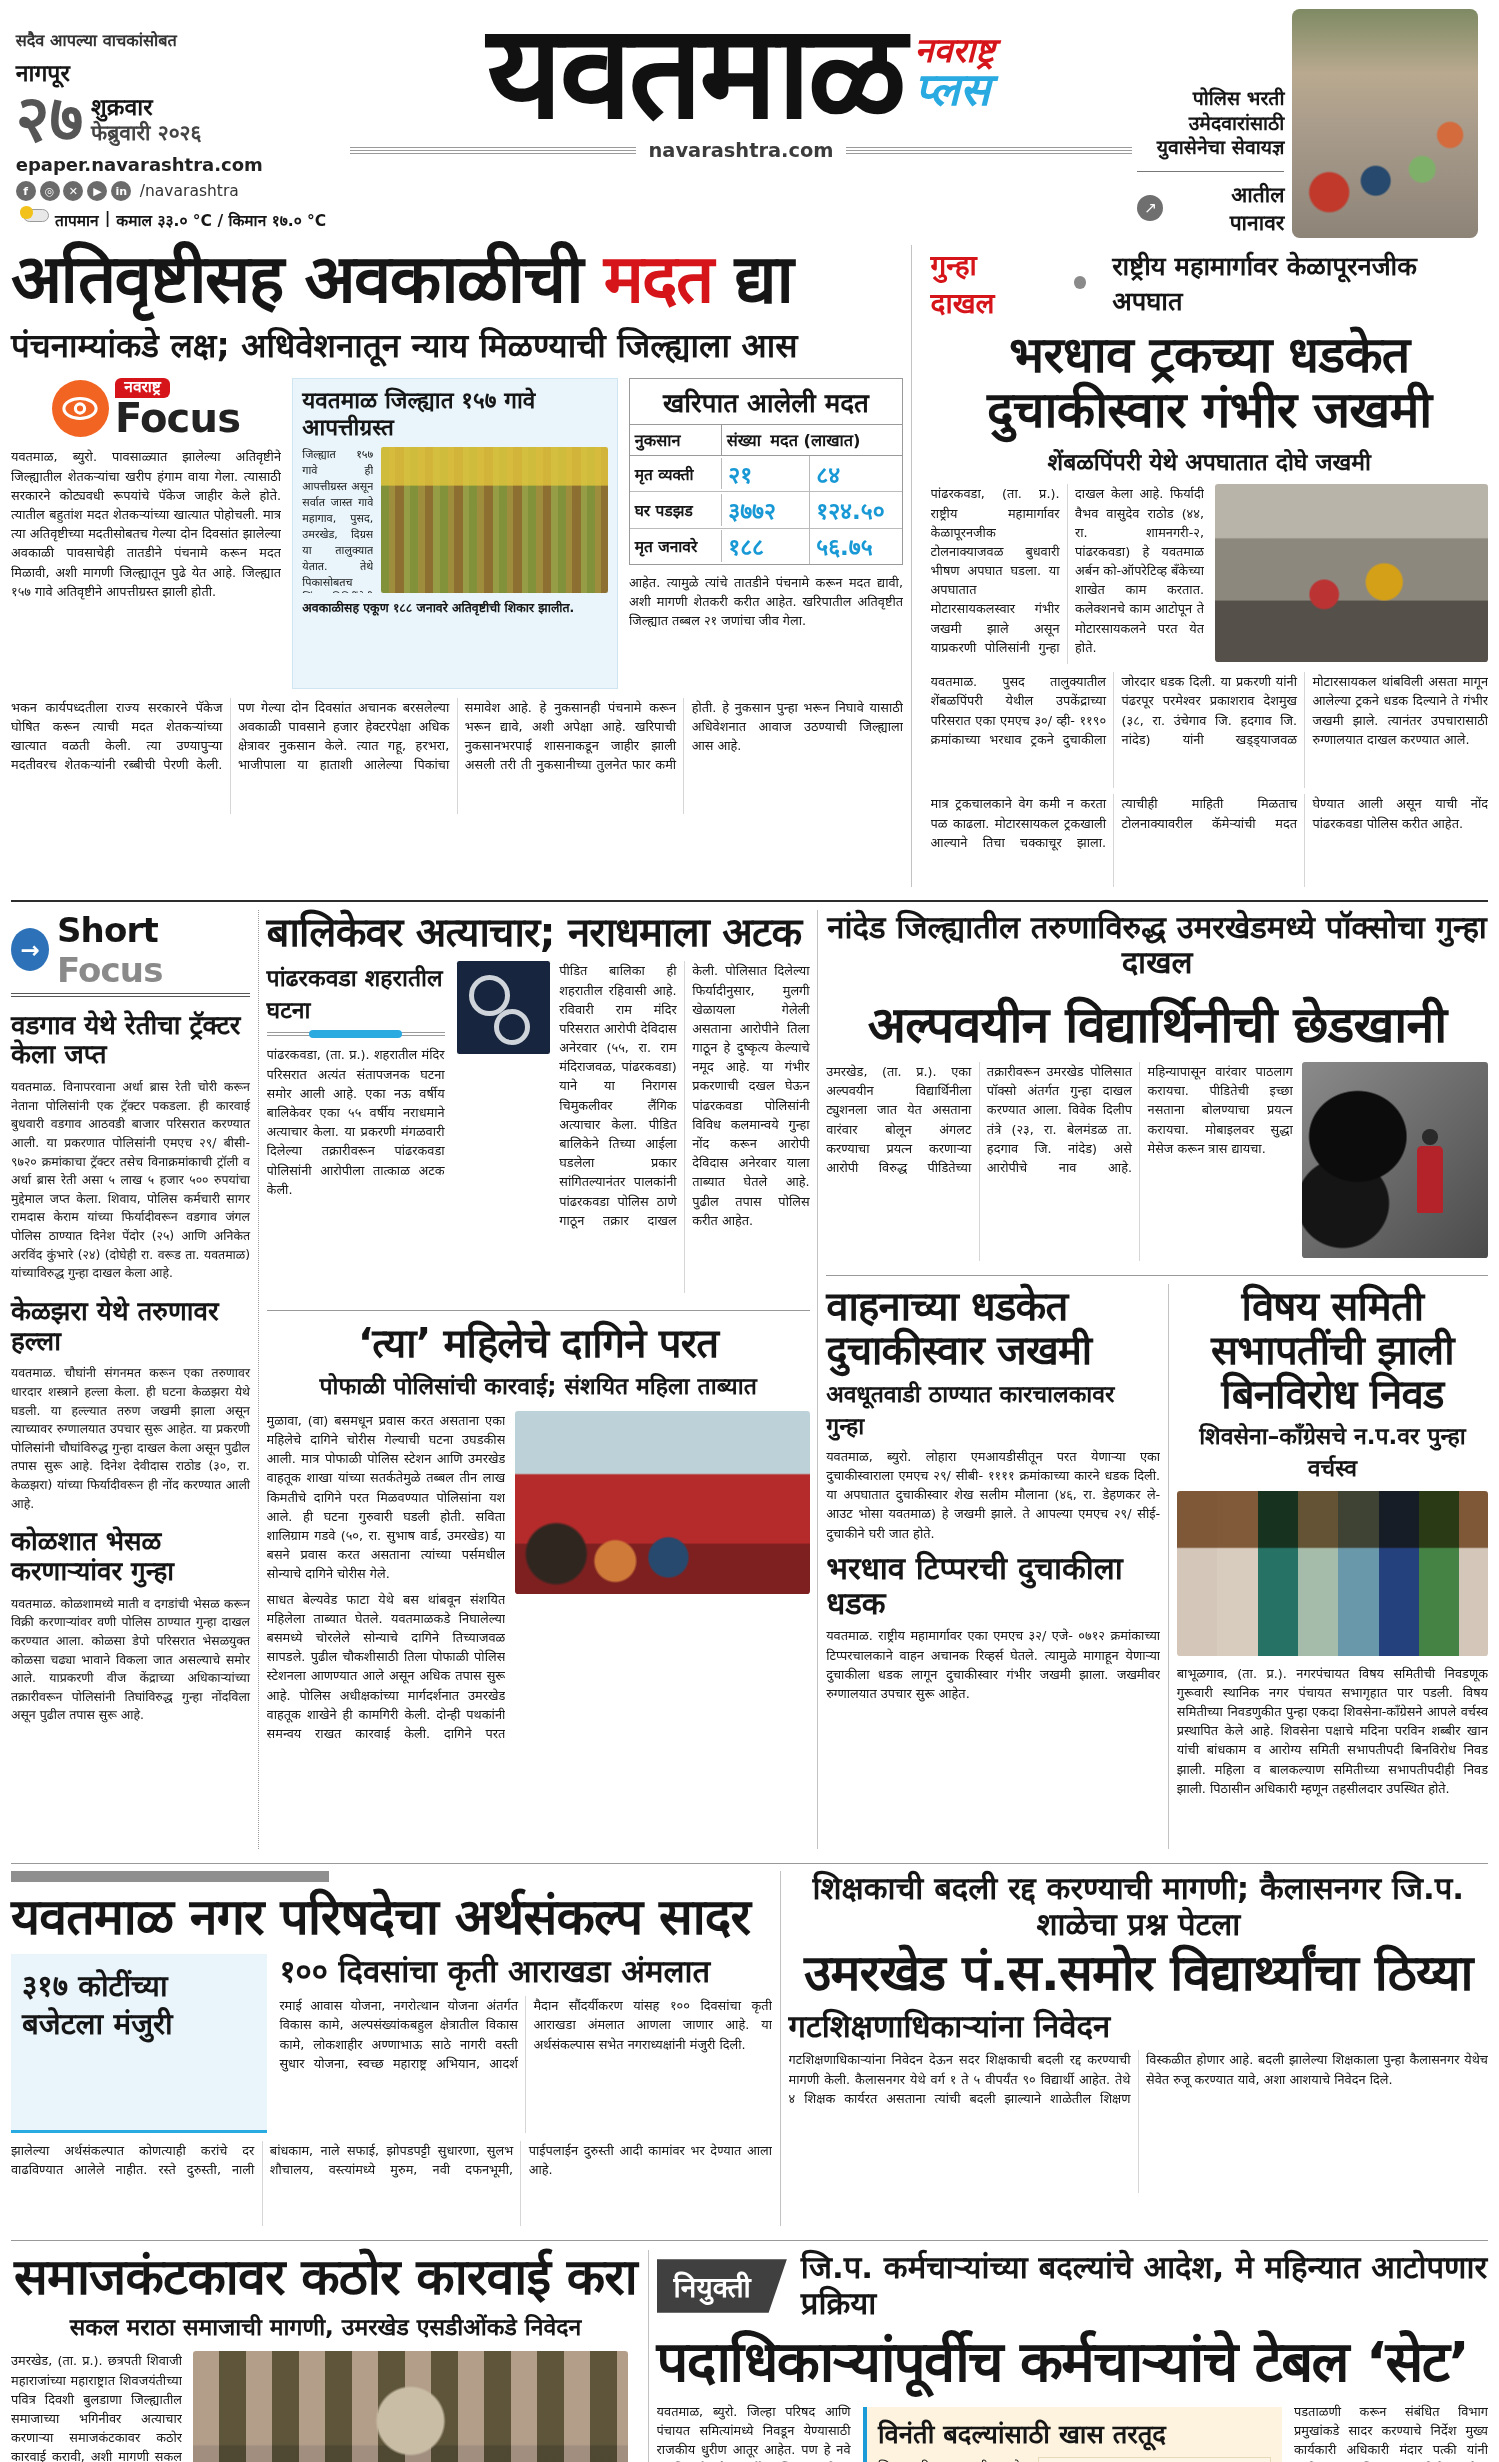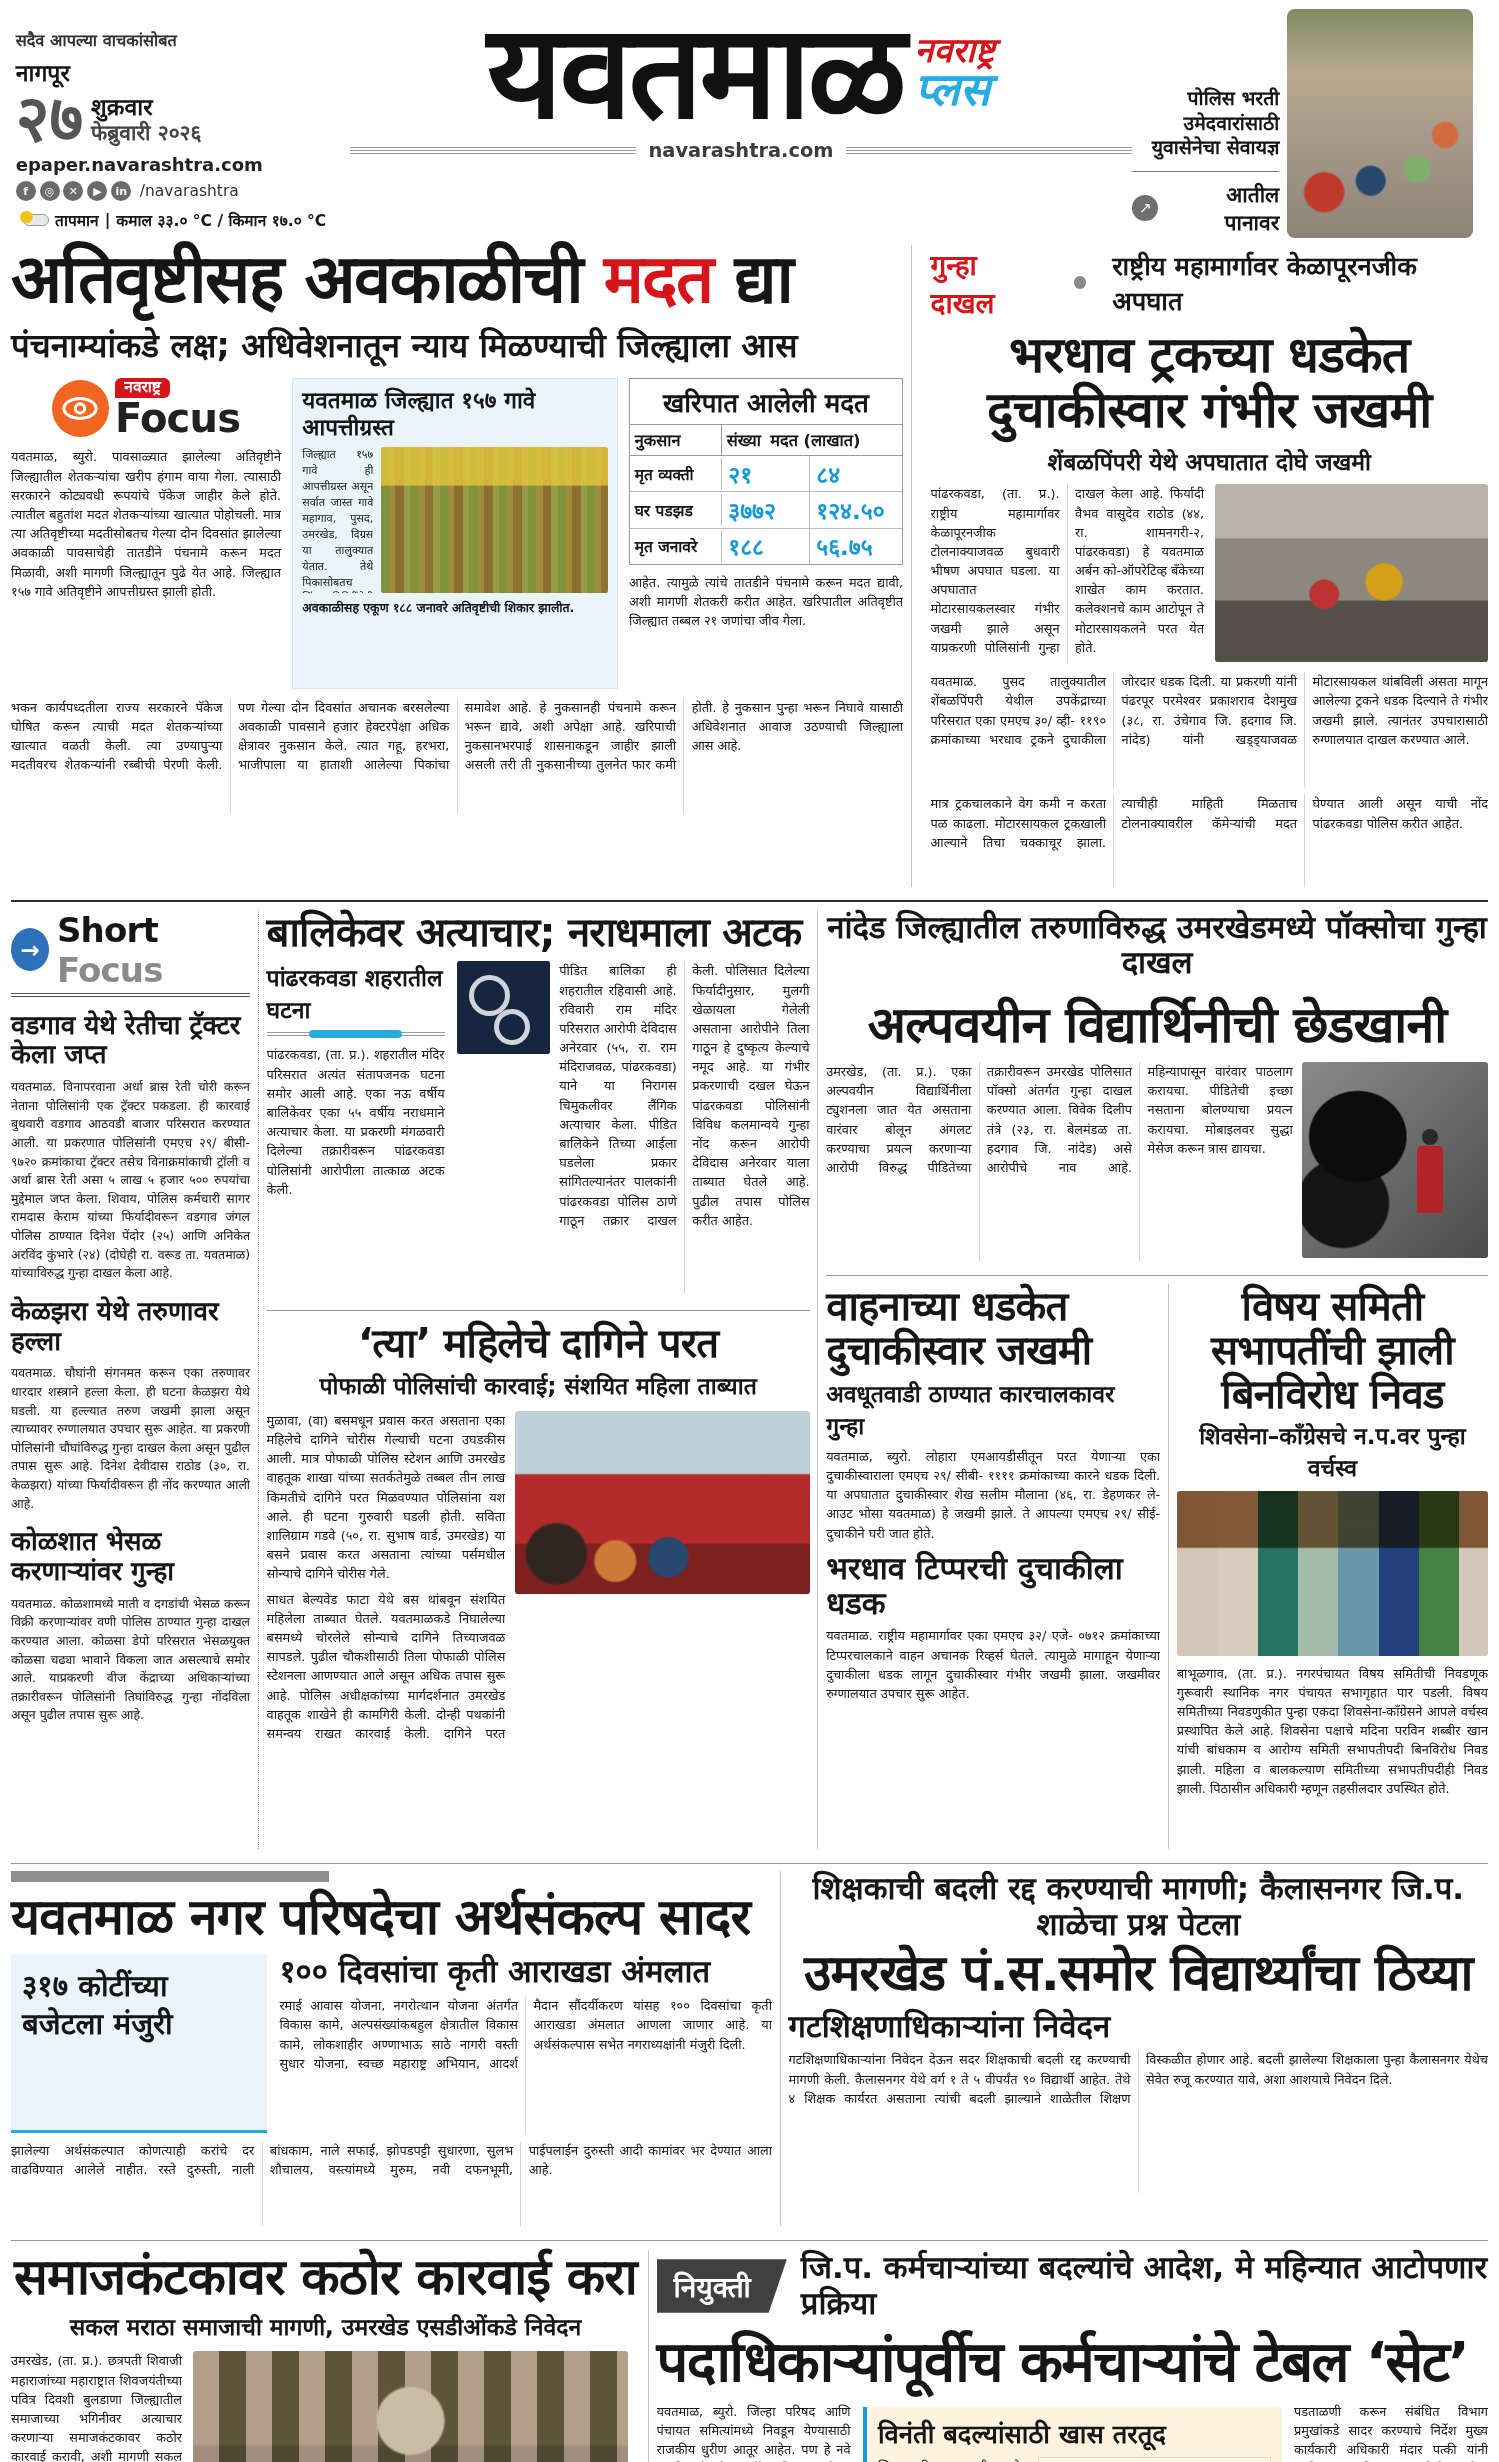--- a/index.html
+++ b/index.html
@@ -31,33 +31,33 @@
   .date-row{display:flex;align-items:flex-start;margin-top:1.6px}
   .day-num{font-size:65px;font-weight:bold;color:#555;line-height:.9}
   .day-side{margin-left:7.8px;line-height:1.15;padding-top:4.7px}
   .weekday{font-size:23px;font-weight:bold}
   .monthyr{font-size:21px;font-weight:bold;color:#444}
   .epaper{font-size:18px;font-weight:bold;color:#222;margin-top:6.2px}
   .social-row{display:flex;align-items:center;margin-top:6.2px;gap:3.9px}
   .soc{width:20px;height:20px;border-radius:50%;background:#6b6b6b;color:#fff;
        font-size:11px;display:flex;align-items:center;justify-content:center;font-weight:bold}
   .handle{font-size:15.5px;color:#333;margin-left:4.7px}
-  .weather-row{display:flex;align-items:center;margin-top:7.8px;font-size:15.5px;font-weight:bold;gap:6px}
+  .weather-row{display:flex;align-items:flex-start;margin-top:7.8px;font-size:15.5px;font-weight:bold;gap:6px}
   .sun{width:12.4px;height:12.4px;border-radius:50%;background:#f3c21a;position:relative;left:4.7px;top:-3.1px}
   .cloud{width:26px;height:12.4px;border-radius:7.8px;background:#e8e8e8;border:1.6px solid #9a9a9a;margin-left:-11px}
   .mast-center{flex:1;text-align:center;padding-top:7.8px}
   .paper-title-row{display:flex;justify-content:center;align-items:center;gap:11px}
   .paper-title{font-size:130px;font-weight:bold;letter-spacing:-3.1px;line-height:.85;color:#111}
   .brand-stack{text-align:left;line-height:1}
   .brand-top{font-size:34px;font-weight:bold;color:var(--red);font-style:italic}
   .brand-bot{font-size:45px;font-weight:bold;color:var(--cyan);font-style:italic}
   .site-row{display:flex;align-items:center;gap:12.4px;margin-top:11px}
   .site-row .triple{flex:1}
   .site-url{font-size:19.4px;font-weight:bold;color:#3c3c3c}
-  .mast-right{width:351px;display:flex;gap:7.8px;justify-content:flex-start}
+  .mast-right{width:351px;display:flex;gap:7.8px;justify-content:center}
   .promo-cap{width:147px;text-align:right;padding-top:78px}
   .promo-cap-txt{font-size:19.4px;font-weight:bold;line-height:1.25}
   .promo-link-row{display:flex;justify-content:flex-end;align-items:center;gap:6.2px;
                   border-top:1.6px solid #777;margin-top:11px;padding-top:7.8px}
   .circ-arrow{width:26px;height:26px;border-radius:50%;background:#6f6f6f;color:#fff;
               display:flex;align-items:center;justify-content:center;font-size:15.5px}
   .promo-link{font-size:21px;font-weight:bold}
   .promo-photo{width:186px;height:229px;border-radius:7.8px;
       background:
         radial-gradient(circle at 20% 80%,#c0392b 0 8%,transparent 9%),

